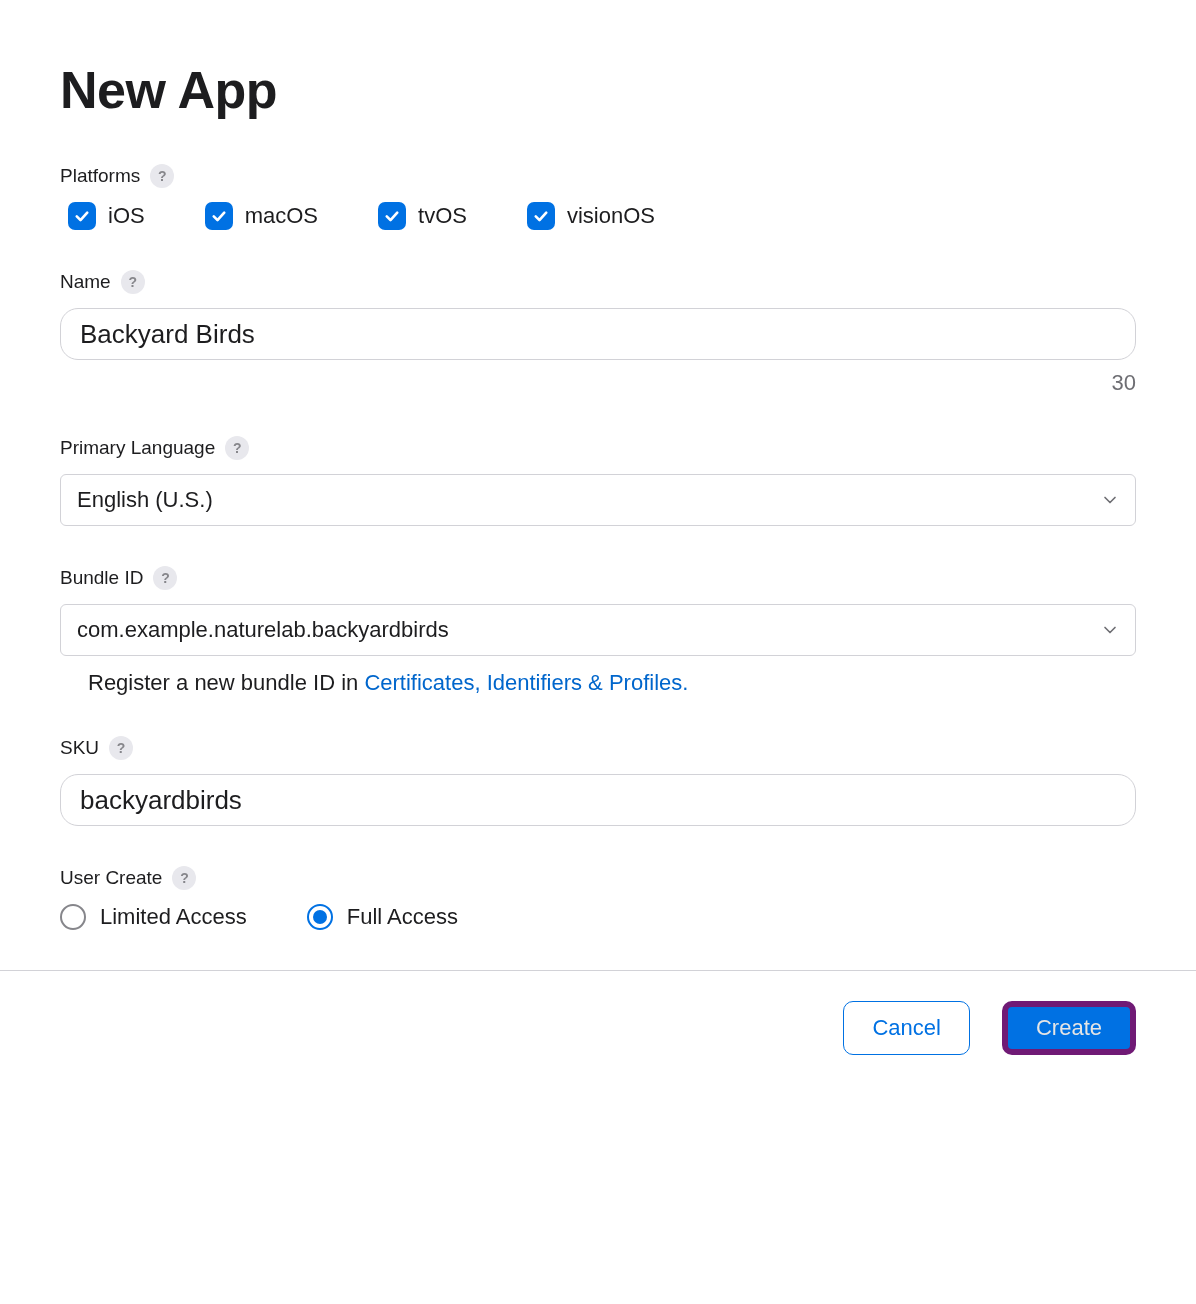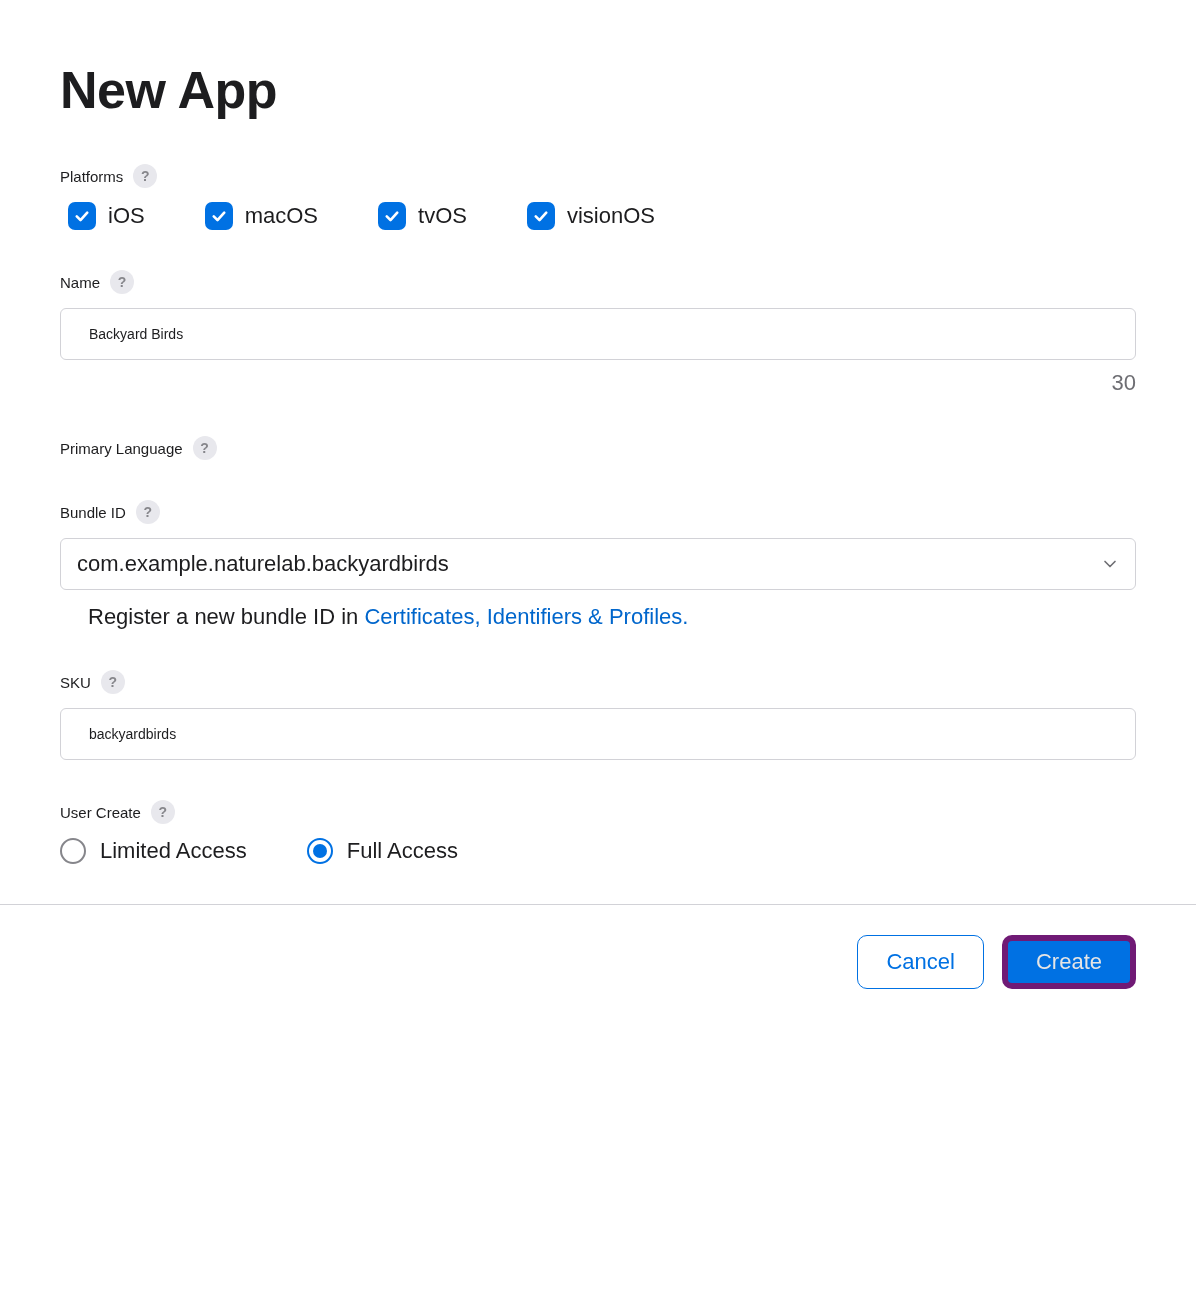--- a/index.html
+++ b/index.html
@@ -1,38 +1,38 @@
 <!DOCTYPE html>
 <html><head>
 <meta charset="utf-8">
 <style>
   * { box-sizing: border-box; margin: 0; padding: 0; }
   html, body { width: 1196px; height: 1304px; background: #fff; font-family: -apple-system, "SF Pro Text", "Helvetica Neue", Arial, sans-serif; color: #1d1d1f; }
   .container { padding: 60px 60px 0 60px; }
   h1.title { font-size: 52px; font-weight: 700; letter-spacing: -0.5px; margin-bottom: 44px; }
   .section { margin-bottom: 40px; }
   .label-row { display: flex; align-items: center; gap: 10px; margin-bottom: 14px; }
-  .label-text { font-size: 15px; font-weight: 400; color: #1d1d1f; }
+  .label-text { font-size: 19px; font-weight: 400; color: #1d1d1f; }
   .help-badge {
     display: inline-flex; align-items: center; justify-content: center;
     width: 24px; height: 24px; border-radius: 50%;
     background: #e8e8ed; color: #86868b; font-size: 14px; font-weight: 600;
     cursor: pointer; user-select: none;
   }
   .checkbox-row { display: flex; gap: 60px; align-items: center; flex-wrap: wrap; padding-left: 8px; }
   .cb-item { display: inline-flex; align-items: center; gap: 12px; cursor: pointer; }
   .cb-box {
     width: 28px; height: 28px; border-radius: 7px; background: #0071e3;
     display: inline-flex; align-items: center; justify-content: center; flex-shrink: 0;
   }
   .cb-box svg { width: 18px; height: 18px; }
   .cb-label { font-size: 22px; color: #1d1d1f; }
   .text-input {
-    width: 100%; height: 52px; border: 1px solid #d2d2d7; border-radius: 6px;
-    padding: 0 28px; font-size: 14px; color: #1d1d1f; background: #fff; outline: none;
+    width: 100%; height: 52px; border: 1px solid #d2d2d7; border-radius: 18px;
+    padding: 0 19px; font-size: 26px; color: #1d1d1f; background: #fff; outline: none;
   }
   .counter { text-align: right; font-size: 22px; color: #6e6e73; margin-top: 10px; }
   .select-wrap { position: relative; width: 100%; }
   .select-input {
     width: 100%; height: 52px; border: 1px solid #d2d2d7; border-radius: 6px;
     padding: 0 44px 0 16px; font-size: 22px; color: #1d1d1f; background: #fff;
     appearance: none; -webkit-appearance: none; cursor: pointer; display: flex; align-items: center;
   }
   .chevron { position: absolute; right: 16px; top: 50%; transform: translateY(-50%); pointer-events: none; color: #6e6e73; }
   .chevron svg { width: 20px; height: 20px; display: block; }
@@ -43,21 +43,21 @@
   .radio-circle {
     width: 26px; height: 26px; border-radius: 50%; border: 2px solid #86868b;
     background: #fff; display: inline-flex; align-items: center; justify-content: center; flex-shrink: 0;
   }
   .radio-circle.selected { border-color: #0071e3; }
   .radio-dot { width: 14px; height: 14px; border-radius: 50%; background: #0071e3; display: none; }
   .radio-circle.selected .radio-dot { display: block; }
   .radio-label { font-size: 22px; }
   .footer-divider { border: 0; border-top: 1px solid #d2d2d7; margin-top: 40px; }
   .footer {
-    display: flex; justify-content: flex-end; gap: 18px; padding: 30px 60px;
+    display: flex; justify-content: flex-end; gap: 32px; padding: 30px 60px;
   }
   .btn {
     height: 54px; padding: 0 28px; border-radius: 10px; font-size: 22px; cursor: pointer;
     display: inline-flex; align-items: center; justify-content: center;
   }
   .btn-secondary { background: #fff; border: 1px solid #0071e3; color: #0071e3; }
   .btn-primary { background: #0071e3; border: 6px solid #701a75; color: #e5e5e5; text-align: center; }
 </style>
 </head>
 <body>
@@ -113,20 +113,30 @@
     </div>
     <input class="text-input" type="text" value="Backyard Birds" style="">
     <div class="counter">30</div>
   </div>
 
   <div class="section">
     <div class="label-row">
       <span class="label-text">Primary Language</span>
       <span class="help-badge">?</span>
     </div>
+    <div class="select-wrap">
+      <div class="select-input">
+        <span>English (U.S.)</span>
+      </div>
+      <span class="chevron">
+        <svg viewBox="0 0 24 24" fill="none" stroke="currentColor" stroke-width="2" stroke-linecap="round" stroke-linejoin="round">
+            <polyline points="6 9 12 15 18 9"></polyline>
+          </svg>
+      </span>
+    </div>
   </div>
 
   <div class="section">
     <div class="label-row">
       <span class="label-text">Bundle ID</span>
       <span class="help-badge">?</span>
     </div>
     <div class="select-wrap">
       <div class="select-input">
         <span>com.example.naturelab.backyardbirds</span>

